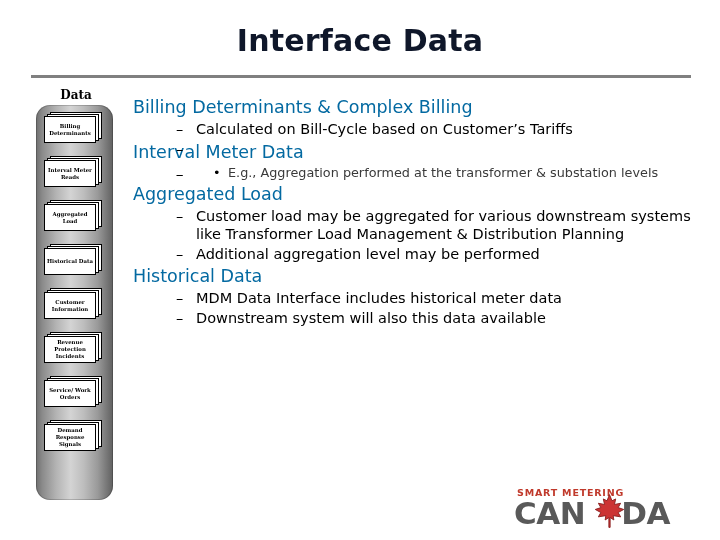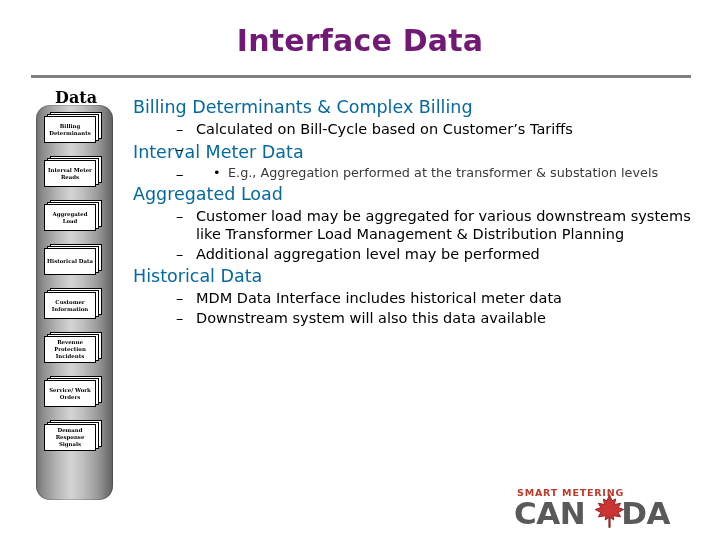--- a/index.html
+++ b/index.html
@@ -20,21 +20,21 @@
   
   .slide-title {
     position: absolute;
     left: 0;
     top: 24px;
     width: 720px;
     text-align: center;
     font-family: "DejaVu Sans", "Liberation Sans", sans-serif;
     font-size: 30px;
     font-weight: bold;
-    color: #701a75;
+    color: #0f172a;
     letter-spacing: 0.2px;
     line-height: 34px;
   }
 
   .title-rule {
     position: absolute;
     left: 31px;
     top: 75px;
     width: 660px;
     height: 3px;
@@ -50,21 +50,21 @@
     height: 420px;
   }
   .sidebar-label {
     position: absolute;
     left: 0;
     top: 0;
     width: 96px;
     text-align: center;
     font-family: "DejaVu Serif", "Liberation Serif", serif;
     font-weight: bold;
-    font-size: 16px;
+    font-size: 12px;
     color: #000000;
   }
   .cylinder {
     position: absolute;
     left: 8px;
     top: 17px;
     width: 77px;
     height: 395px;
     border-radius: 14px;
     background: linear-gradient(to right,

